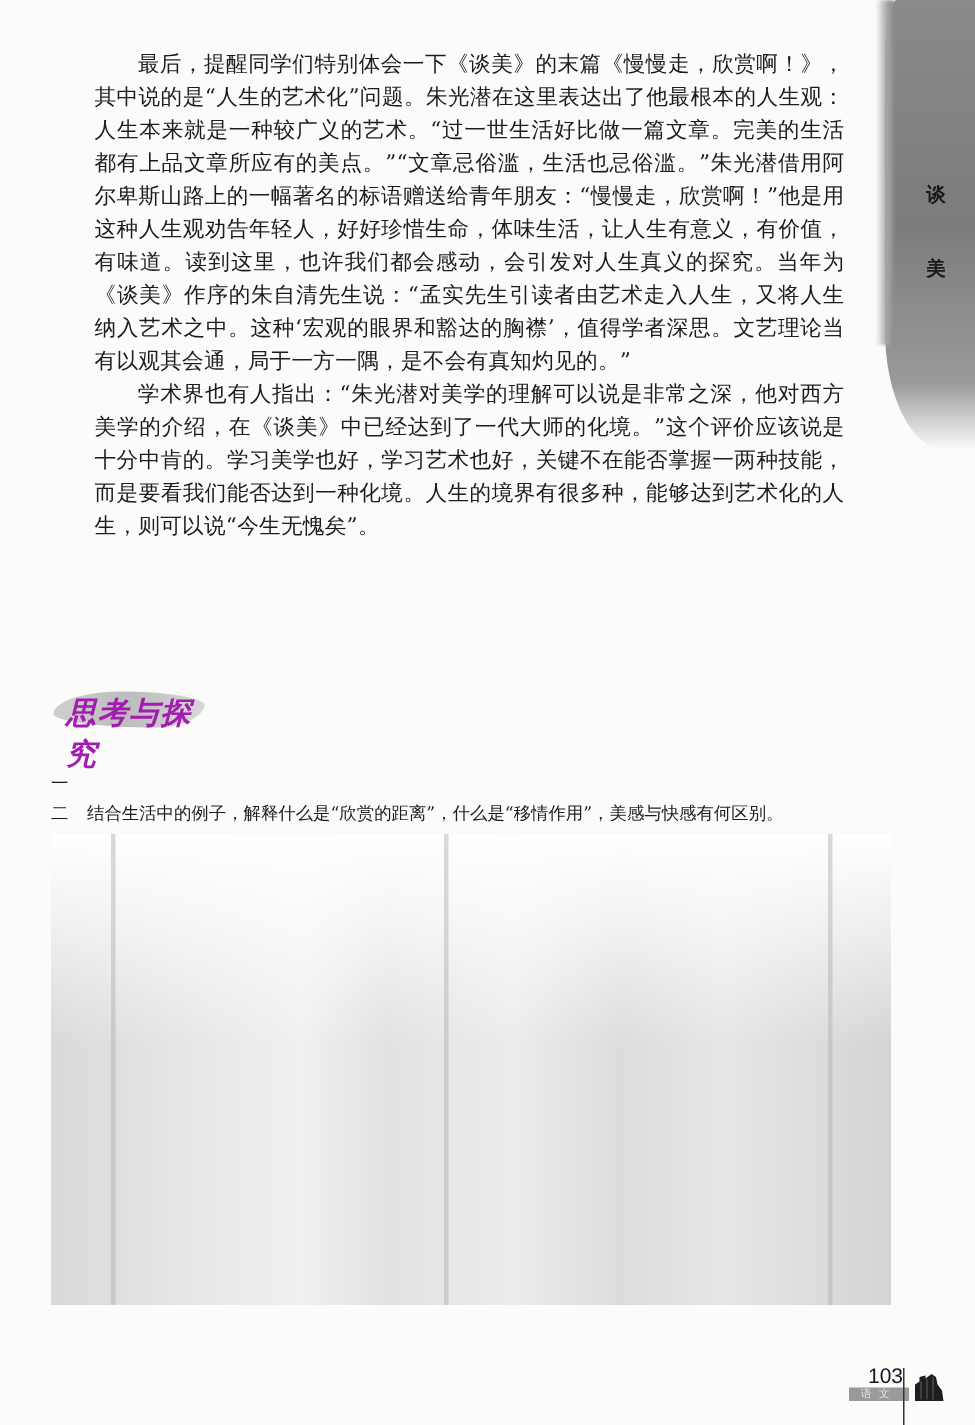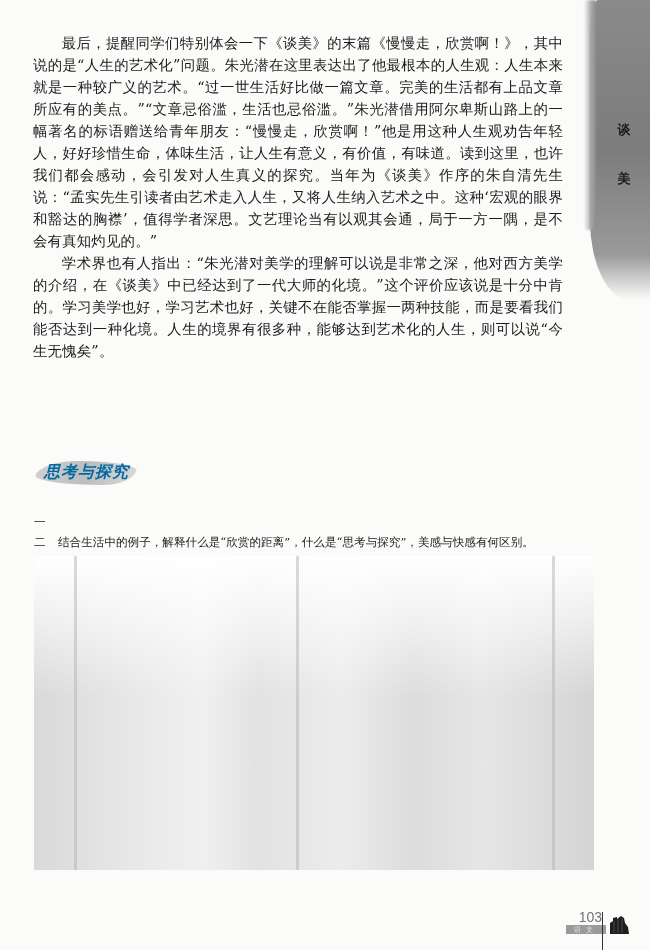--- a/index.html
+++ b/index.html
@@ -26,34 +26,34 @@
   }
   .side-title.t1 { top: 121px; }
   .side-title.t2 { top: 170px; }
 
   .body-text {
     position: absolute; left: 33px; top: 32px; width: 530px;
     font-size: 14.4px; line-height: 22px; letter-spacing: 0.2px;
     text-align: justify;
   }
   .body-text p { margin: 0; }
-  .body-text p.indent { text-indent: 2em; }
+  .body-text p.indent { text-indent: 2em; margin-left: 30px; }
 
   .section-banner {
     position: absolute; left: 36px; top: 458px; width: 100px; height: 30px;
   }
   .section-banner .brush {
     position: absolute; left: 0; top: 3px; width: 100px; height: 24px;
     background: linear-gradient(90deg, #cfcfcf 0%, #bdbdbd 50%, #d8d8d8 100%);
     border-radius: 40% 60% 30% 70% / 60% 40% 60% 40%;
     transform: skewX(-12deg);
   }
   .section-banner .label {
-    position: absolute; left: 8px; top: 4px; font-size: 16px; font-weight: bold;
-    font-style: italic; color: #0369a1; letter-spacing: 1px;
+    position: absolute; left: 8px; top: 4px; font-size: 20px; font-weight: bold;
+    font-style: italic; color: #a21caf; letter-spacing: 1px;
   }
 
   .questions {
     position: absolute; left: 34px; top: 512px; width: 560px;
     font-size: 11.6px; line-height: 20px;
   }
   .question { display: flex; white-space: nowrap; }
   .question .num { width: 24px; }
 
   .gray-panel {
@@ -64,21 +64,21 @@
   }
   .gray-panel .streak {
     position: absolute; top: 0; bottom: 0; width: 3px; background: rgba(180,180,180,0.5);
   }
 
   .folio {
     position: absolute; left: 566px; top: 910px; width: 40px;
     font-family: "Liberation Sans", sans-serif;
   }
   .folio .page-num {
-    font-size: 14px; text-align: right; color: #737373; line-height: 14px; padding-right: 4px;
+    font-size: 14px; text-align: right; color: #0f172a; line-height: 14px; padding-right: 4px;
   }
   .folio .subject {
     margin-top: 1px; background: #9a9a9a; color: #e8e8e8; font-size: 7px;
     height: 9px; line-height: 9px; text-align: center; letter-spacing: 5px;
   }
   .folio-rule {
     position: absolute; left: 602px; top: 912px; width: 1px; height: 38px; background: #333;
   }
   .books-icon {
     position: absolute; left: 608px; top: 915px; width: 22px; height: 20px;
@@ -100,21 +100,21 @@
   <div class="brush"></div>
   <div class="label">思考与探究</div>
 </div>
 
 <div class="questions">
   <div class="question">
     <span class="num">一</span>
   </div>
   <div class="question">
     <span class="num">二</span>
-    <span>结合生活中的例子，解释什么是“欣赏的距离”，什么是“思考与探究”，美感与快感有何区别。</span>
+    <span>结合生活中的例子，解释什么是“欣赏的距离”，什么是“移情作用”，美感与快感有何区别。</span>
   </div>
 </div>
 
 <div class="gray-panel">
   <div class="streak" style="left:40px"></div>
   <div class="streak" style="left:262px"></div>
   <div class="streak" style="left:518px"></div>
 </div>
 
 <div class="folio">

